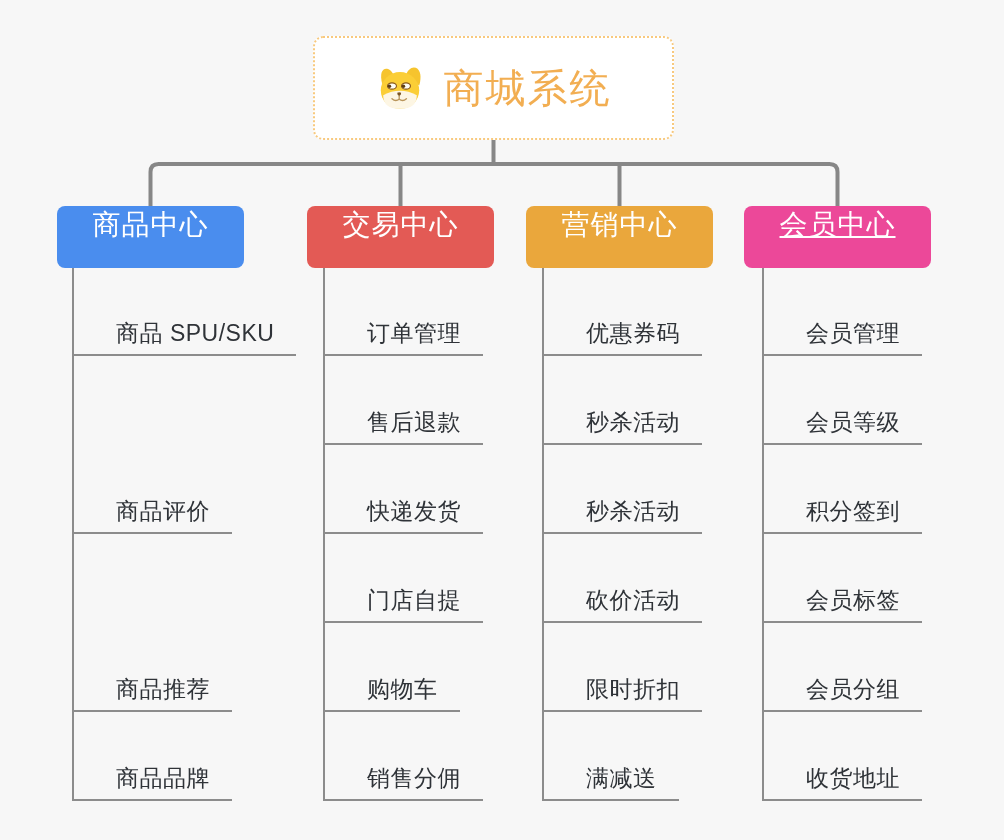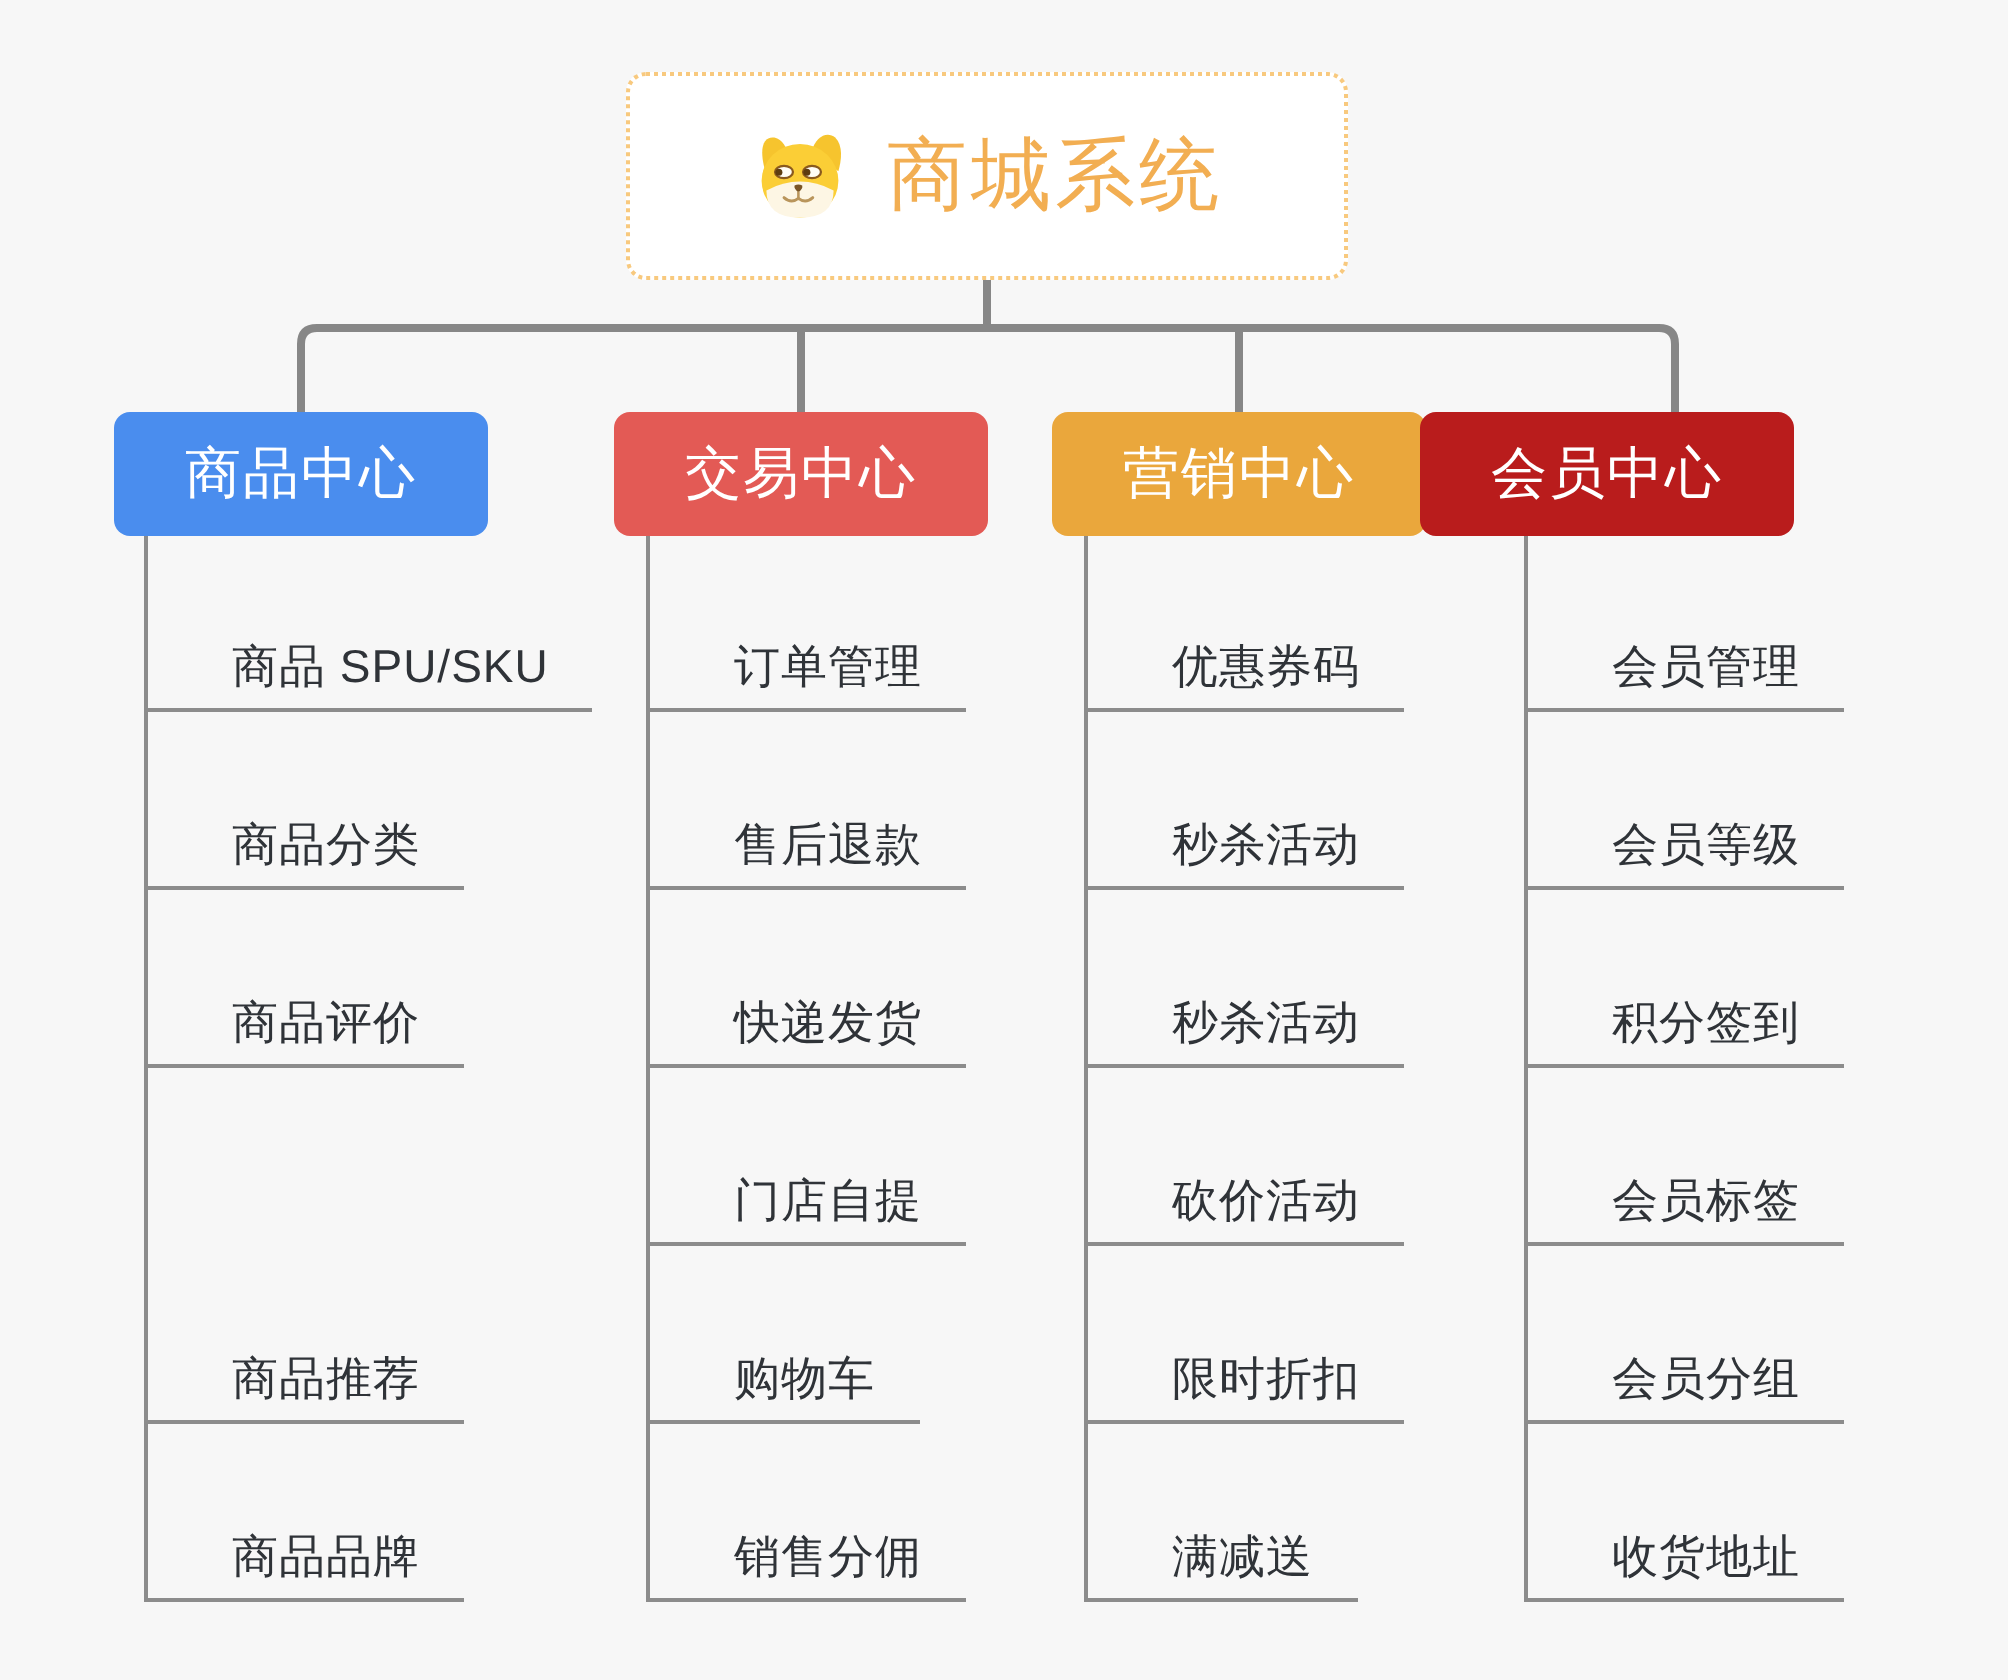--- a/index.html
+++ b/index.html
@@ -22,21 +22,21 @@
   }
   .root-node .root-label{
     font-size:40px;letter-spacing:2px;color:#f2ae52;line-height:1;
     white-space:nowrap;
   }
   .doge{width:48px;height:46px;flex:0 0 auto;}
 
   .cat-node{
     position:absolute;top:206px;width:187px;height:62px;
     border-radius:8px;color:#ffffff;font-size:28px;letter-spacing:1px;
-    display:flex;align-items:center;justify-content:center;
+    display:flex;justify-content:center;
     box-sizing:border-box;cursor:pointer;white-space:nowrap;
   }
 
   .spine{
     position:absolute;top:268px;width:2px;height:533px;
     background:#8c8c8c;
   }
 
   .leaf{
     position:absolute;
@@ -79,31 +79,30 @@
 
   <div class="cat-node" style="left: 57px; background: rgb(74, 141, 238);">
     <span>商品中心</span>
   </div>
   <div class="cat-node" style="left: 307px; background: rgb(227, 90, 85);">
     <span>交易中心</span>
   </div>
   <div class="cat-node" style="left: 526px; background: rgb(234, 167, 60);">
     <span>营销中心</span>
   </div>
-  <div class="cat-node" style="left: 710px; background: #b91c1c;">
+  <div class="cat-node" style="left: 744px; background: #ec4899; text-decoration: underline;">
     <span>会员中心</span>
   </div>
 
   <div class="spine" style="left: 72px; background: rgb(140, 140, 140);"></div>
   <div class="spine" style="left: 323px; background: rgb(140, 140, 140);"></div>
   <div class="spine" style="left: 542px; background: rgb(140, 140, 140);"></div>
   <div class="spine" style="left: 762px; background: rgb(140, 140, 140);"></div>
 
   <div class="leaf" style="left:72px;top:317px">商品 SPU/SKU</div>
-  <div class="leaf" style="left:72px;top:406px">商品分类</div>
   <div class="leaf" style="left:72px;top:495px">商品评价</div>
   <div class="leaf" style="left:72px;top:673px">商品推荐</div>
   <div class="leaf" style="left:72px;top:762px">商品品牌</div>
 
   <div class="leaf" style="left:323px;top:317px">订单管理</div>
   <div class="leaf" style="left:323px;top:406px">售后退款</div>
   <div class="leaf" style="left:323px;top:495px">快递发货</div>
   <div class="leaf" style="left:323px;top:584px">门店自提</div>
   <div class="leaf" style="left:323px;top:673px">购物车</div>
   <div class="leaf" style="left:323px;top:762px">销售分佣</div>

